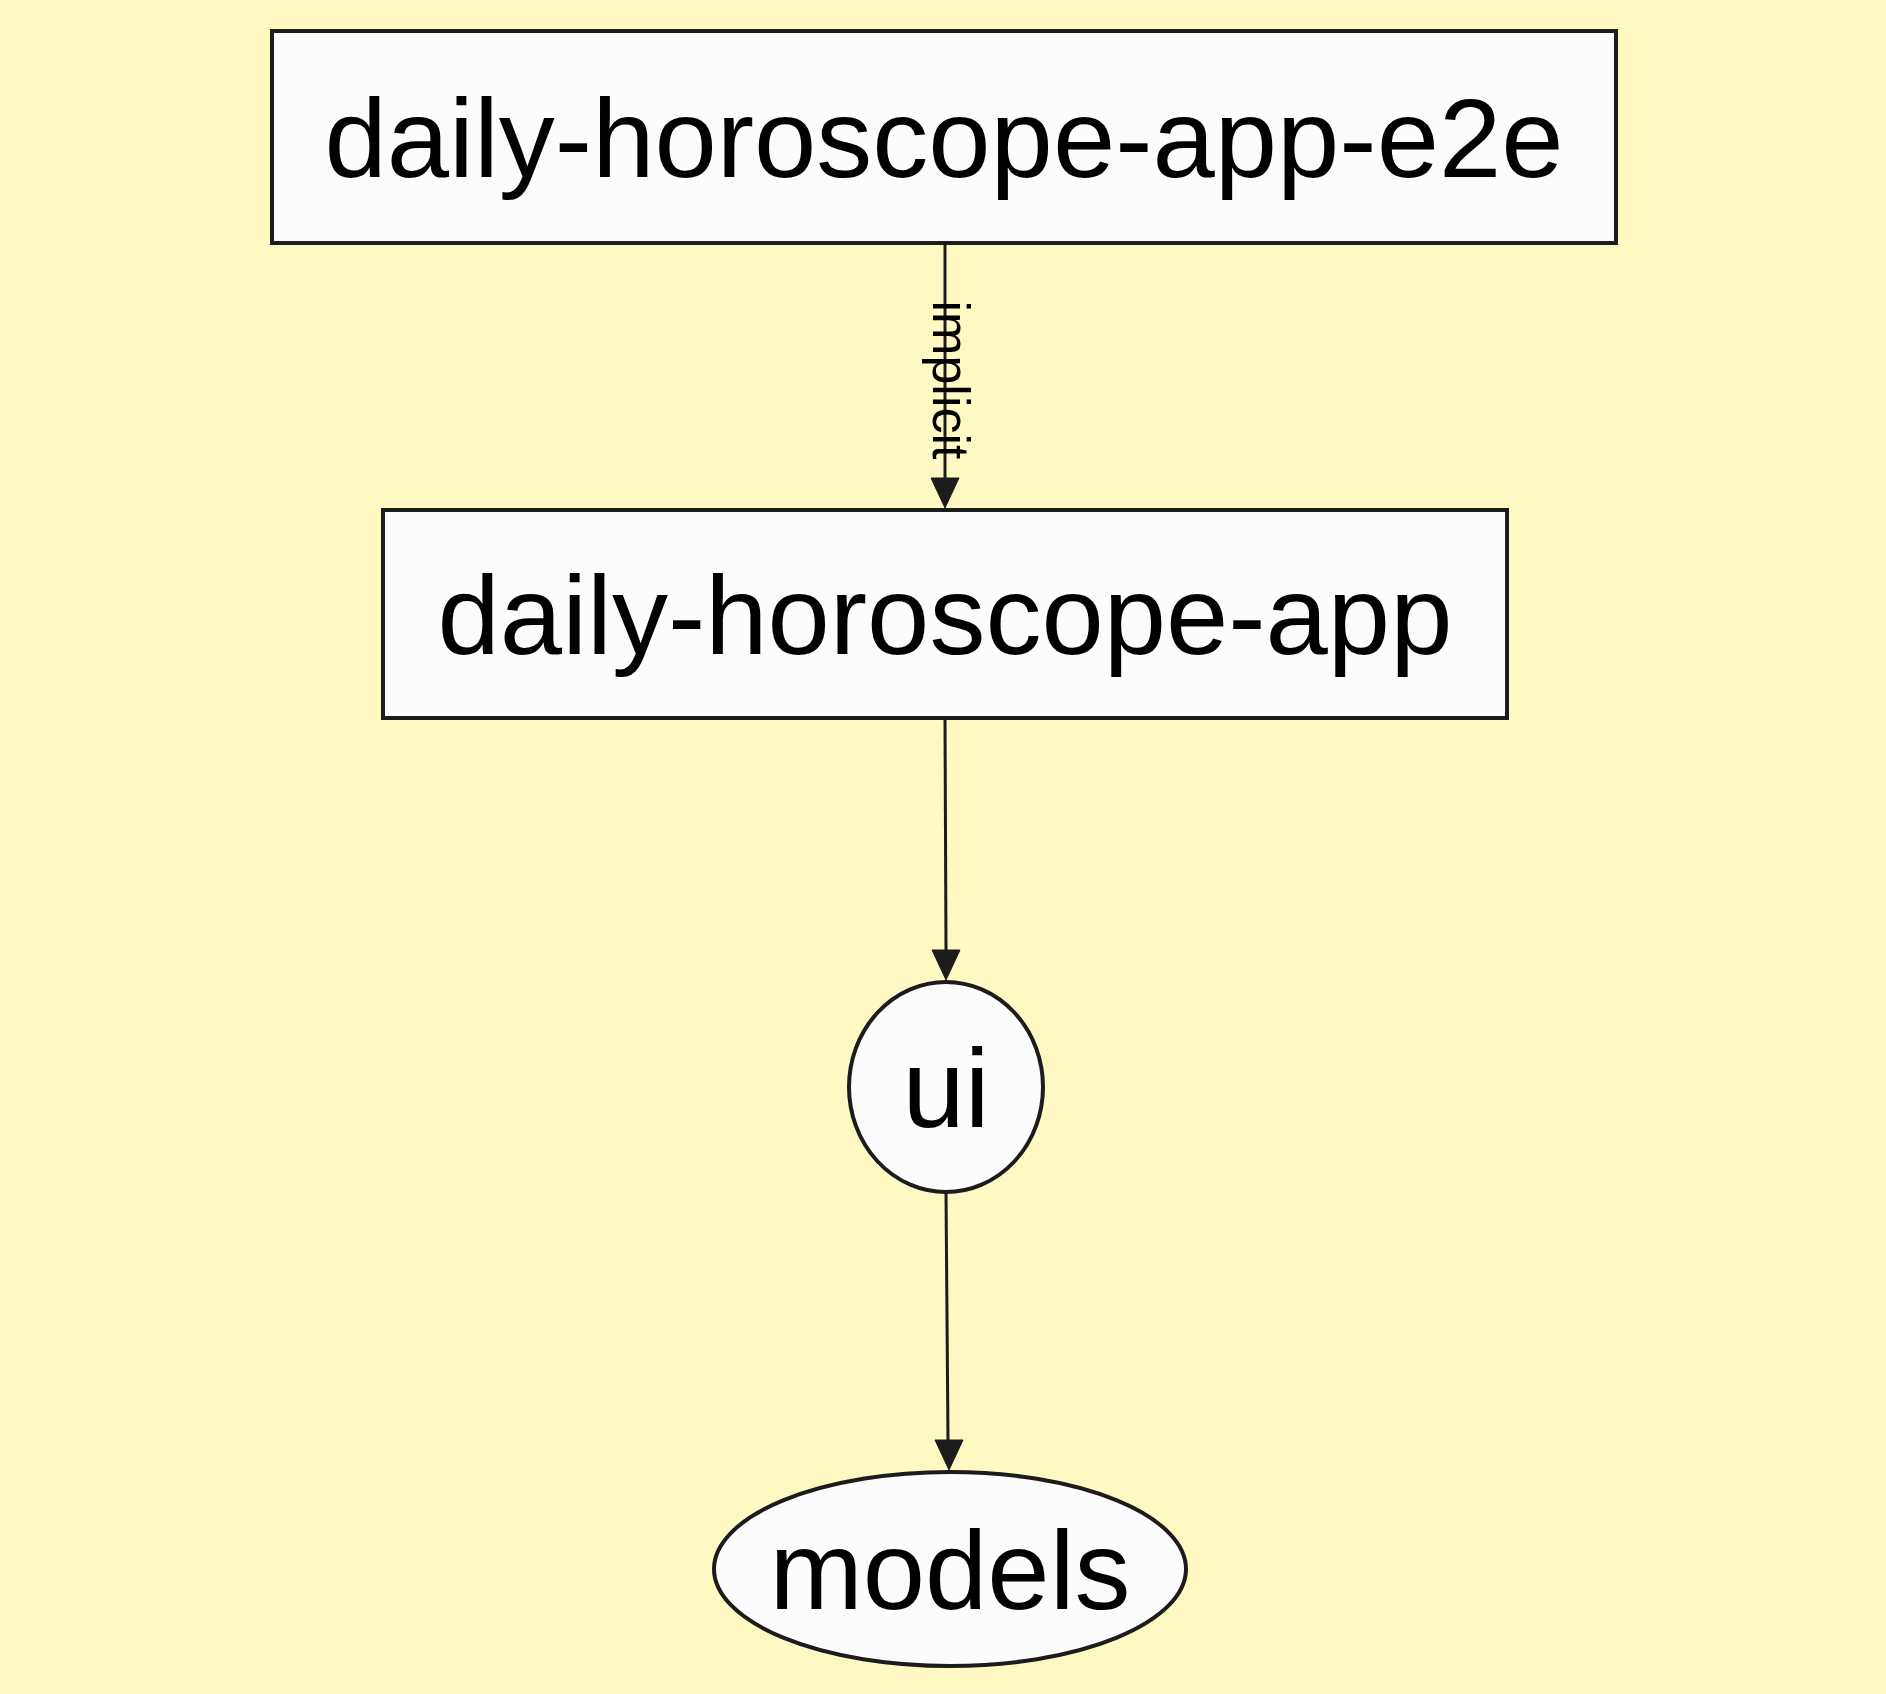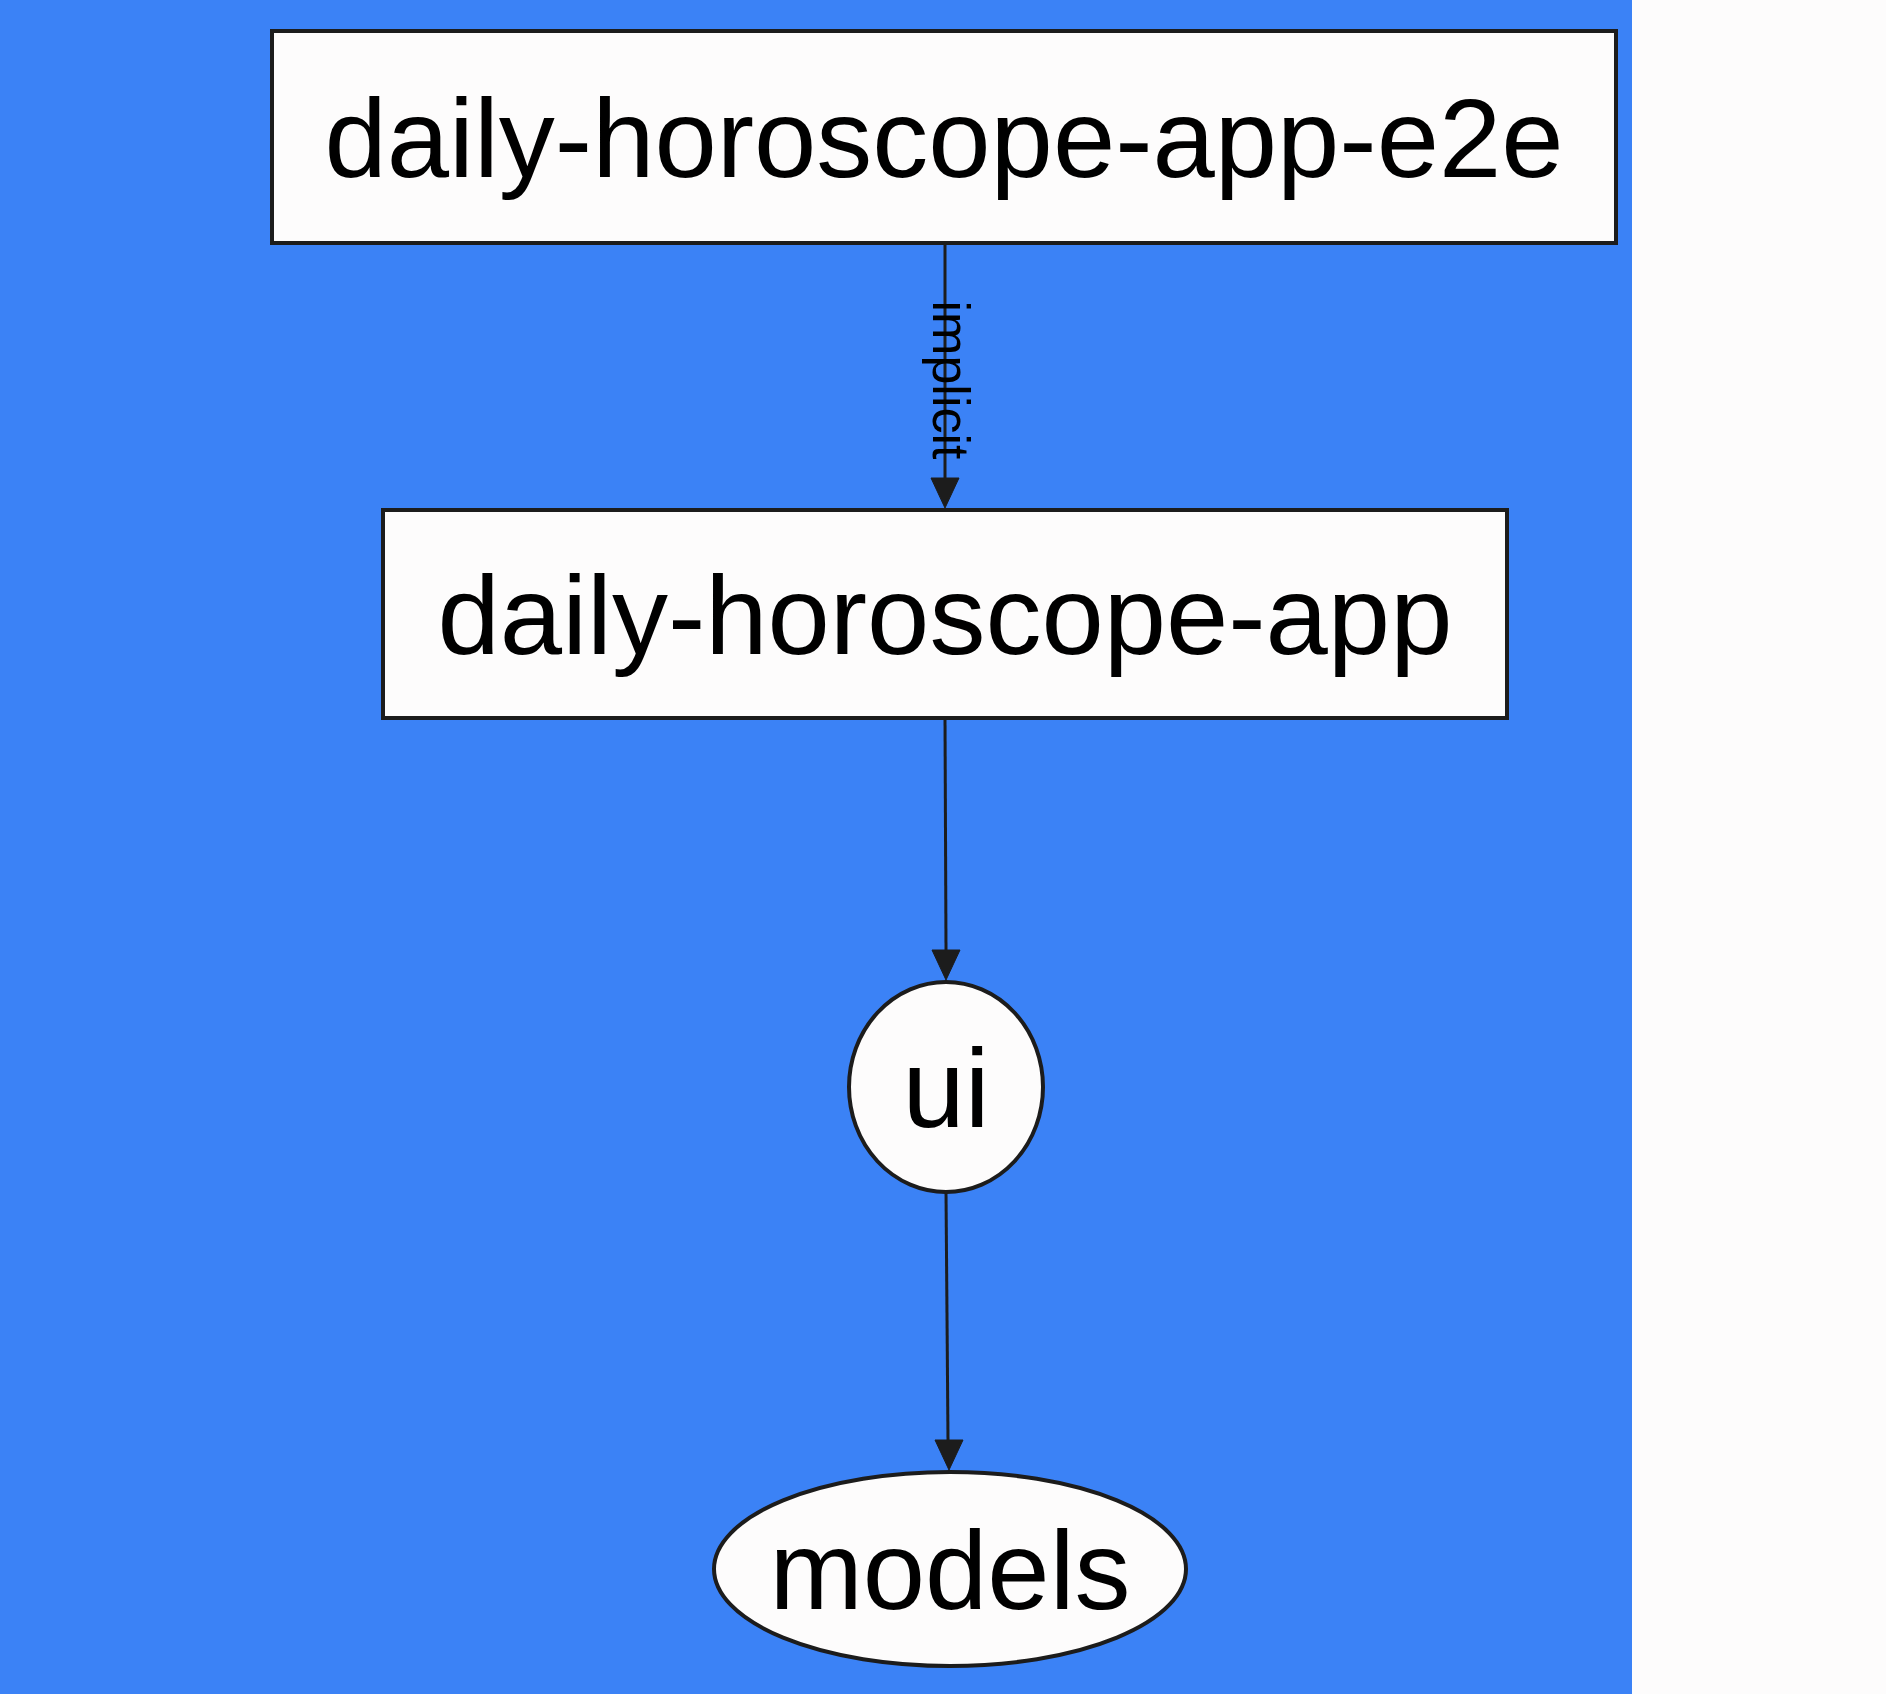--- a/index.html
+++ b/index.html
@@ -2,23 +2,23 @@
 <html><head>
 <meta charset="utf-8">
 <style>
   html, body {
     margin: 0;
     padding: 0;
     background: #fdfcfc;
   }
   .canvas {
     position: relative;
-    width: 1632px;
+    width: 1886px;
     height: 1694px;
-    background: #3b82f6;
+    background: #fef9c3;
     font-family: "Liberation Sans", sans-serif;
     overflow: hidden;
   }
   svg { display: block; }
   .node-shape {
     fill: #fdfcfc;
     stroke: #1c1c1c;
     stroke-width: 4px;
   }
   .node-label {

